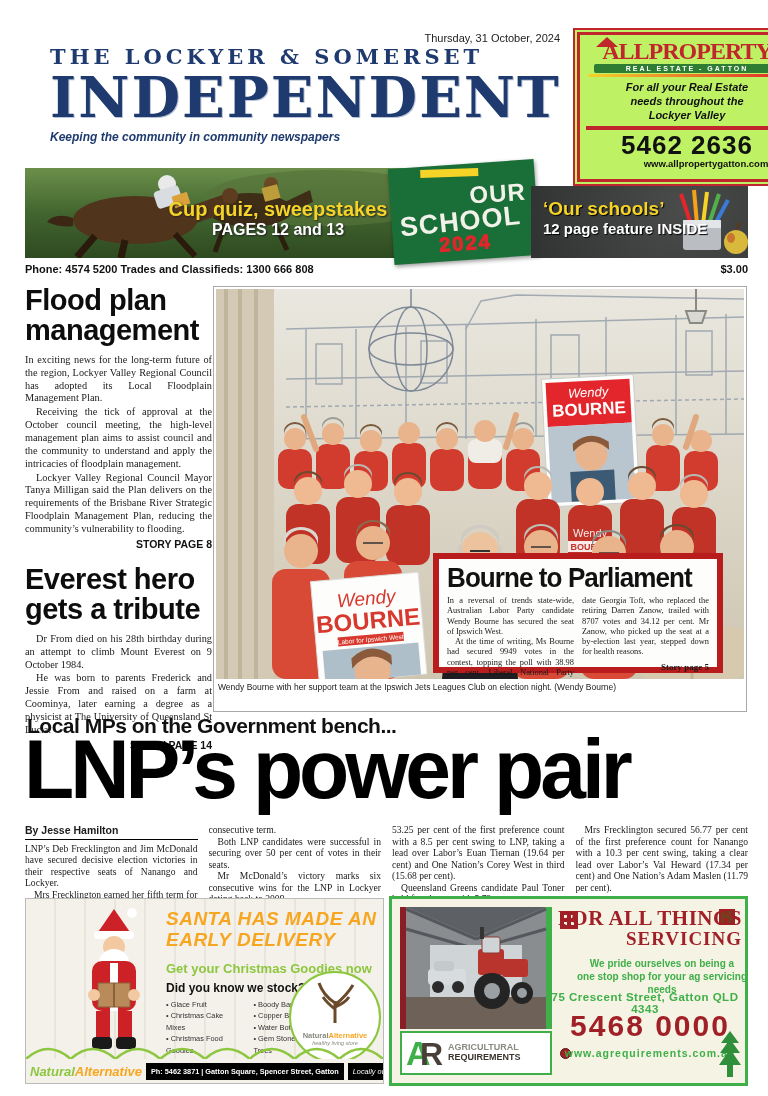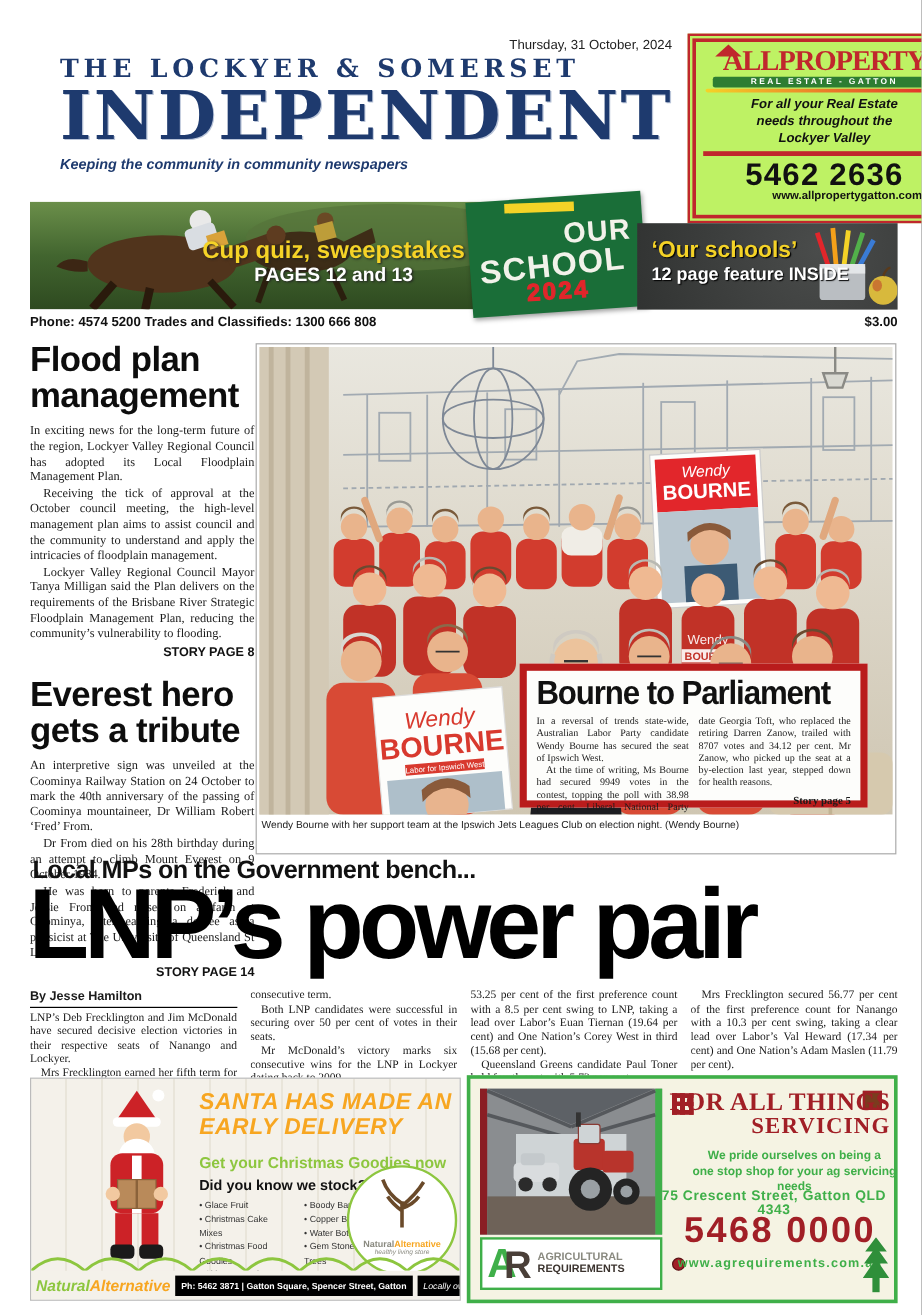--- a/index.html
+++ b/index.html
@@ -228,21 +228,20 @@
       <p class="ind">Receiving the tick of approval at the October council meeting, the high-level management plan aims to assist council and the community to understand and apply the intricacies of floodplain management.</p>
       <p class="ind">Lockyer Valley Regional Council Mayor Tanya Milligan said the Plan delivers on the requirements of the Brisbane River Strategic Floodplain Management Plan, reducing the community’s vulnerability to flooding.</p>
     </div>
     <div class="story-ref">STORY PAGE 8</div>
 
     <h1 class="art-title art2">
       <span>Everest hero</span><br>
       <span>gets a tribute</span>
     </h1>
     <div class="body-text">
-      <p>An interpretive sign was unveiled at the Coominya Railway Station on 24 October to mark the 40th anniversary of the passing of Coominya mountaineer, Dr William Robert ‘Fred’ From.</p>
       <p class="ind">Dr From died on his 28th birthday during an attempt to climb Mount Everest on 9 October 1984.</p>
       <p class="ind">He was born to parents Frederick and Jessie From and raised on a farm at Coominya, later earning a degree as a physicist at The University of Queensland St Lucia.</p>
     </div>
     <div class="story-ref">STORY PAGE 14</div>
   </div>
 
   <div class="photo-frame">
     <div class="photo-wrap">
       <svg width="528" height="390" viewBox="0 0 528 390">
         <defs>

